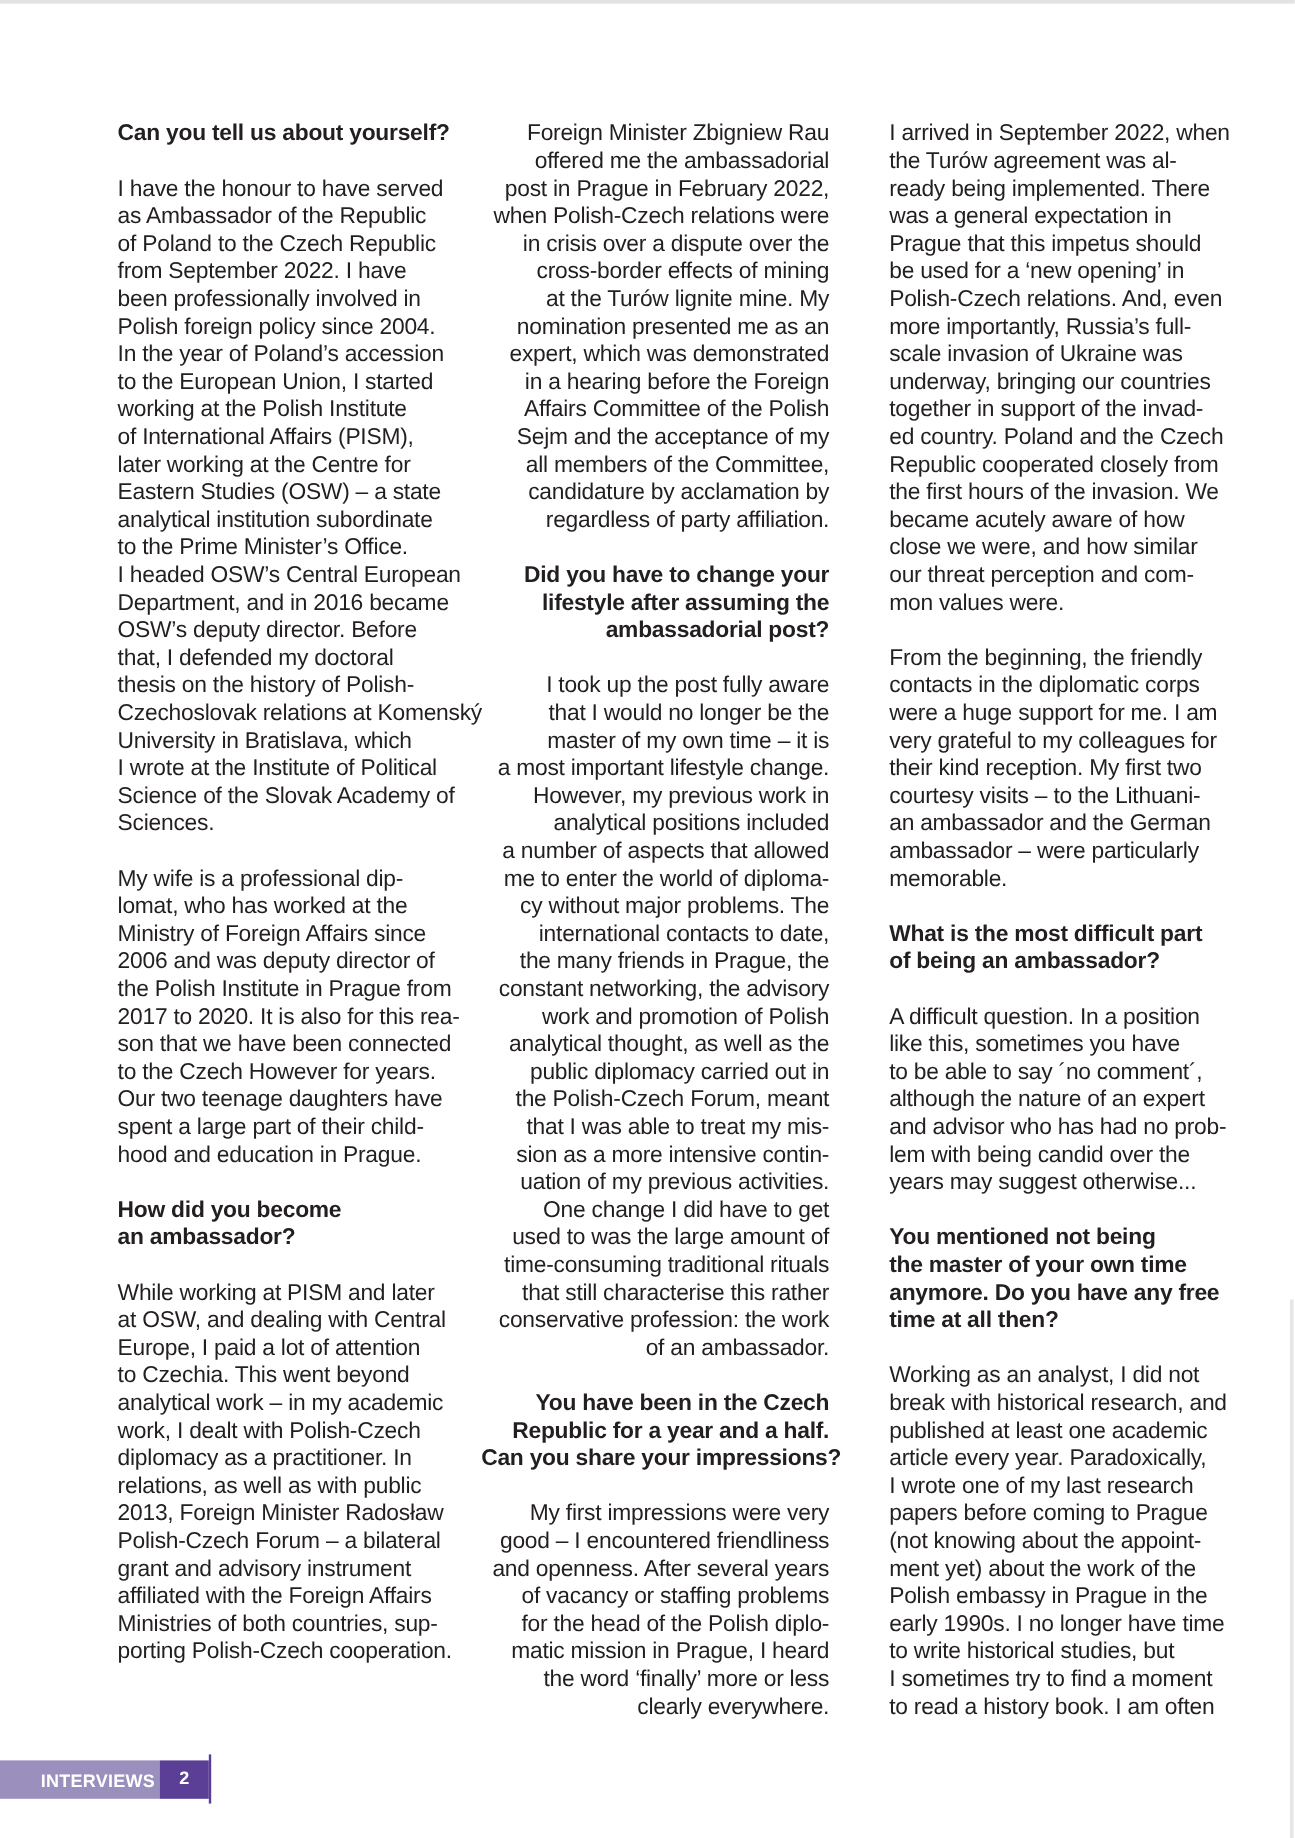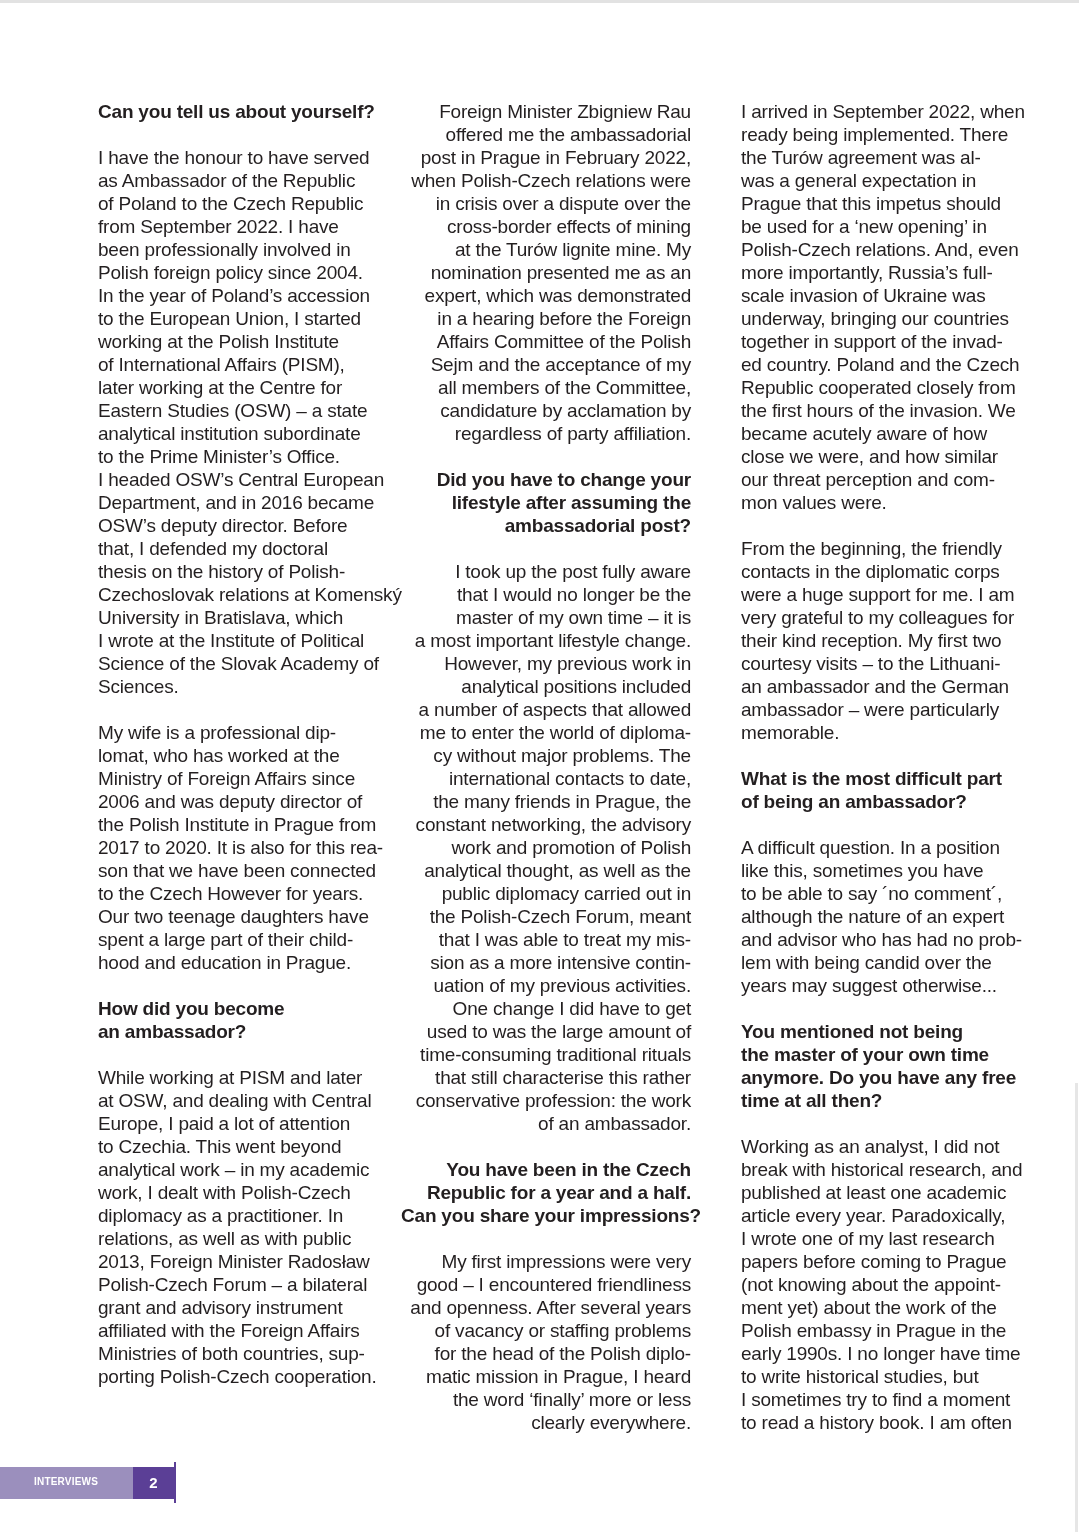--- a/index.html
+++ b/index.html
@@ -26,21 +26,21 @@
   .col3 { left: 704px; margin-left: 37px; }
   .line { display: block; white-space: nowrap; }
   .q { font-weight: bold; }
   .gap { display: block; height: 23px; }
   .footer-tab {
     position: absolute; left: 0; top: 1467px; width: 133px; height: 32px;
     background: #9b8fbd;
   }
   .footer-label {
     position: absolute; left: 34px; top: 1476px;
-    font-size: 10px; font-weight: bold; color: #ffffff; letter-spacing: 0.2px;
+    font-size: 15px; font-weight: bold; color: #ffffff; letter-spacing: 0.2px;
   }
   .footer-page {
     position: absolute; left: 133px; top: 1467px; width: 41px; height: 32px;
     background: #5b3f96; color: #ffffff;
     font-size: 15px; font-weight: bold; text-align: center; line-height: 32px;
   }
   .footer-rule {
     position: absolute; left: 174px; top: 1462px; width: 2px; height: 41px;
     background: #5b3f96;
   }
@@ -185,22 +185,22 @@
       <span class="line">of vacancy or staffing problems</span>
       <span class="line">for the head of the Polish diplo-</span>
       <span class="line">matic mission in Prague, I heard</span>
       <span class="line">the word ‘finally’ more or less</span>
       <span class="line">clearly everywhere.</span>
     </div>
   </div>
 <div class="col col3">
     <div class="a">
       <span class="line">I arrived in September 2022, when</span>
+      <span class="line">the Turów agreement was al-</span>
       <span class="line">ready being implemented. There</span>
-      <span class="line">the Turów agreement was al-</span>
       <span class="line">was a general expectation in</span>
       <span class="line">Prague that this impetus should</span>
       <span class="line">be used for a ‘new opening’ in</span>
       <span class="line">Polish-Czech relations. And, even</span>
       <span class="line">more importantly, Russia’s full-</span>
       <span class="line">scale invasion of Ukraine was</span>
       <span class="line">underway, bringing our countries</span>
       <span class="line">together in support of the invad-</span>
       <span class="line">ed country. Poland and the Czech</span>
       <span class="line">Republic cooperated closely from</span>

